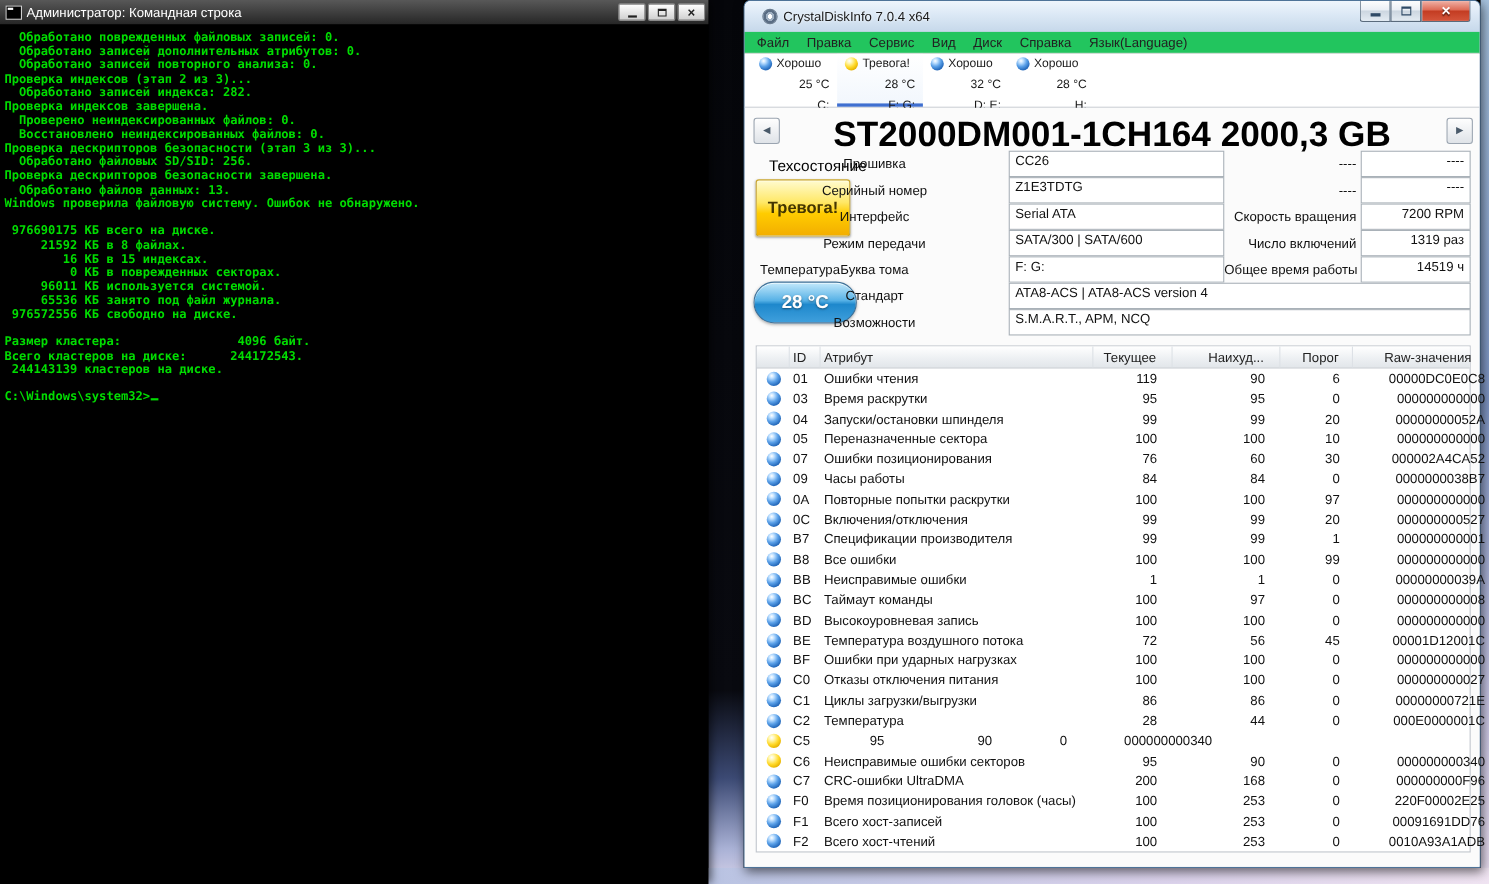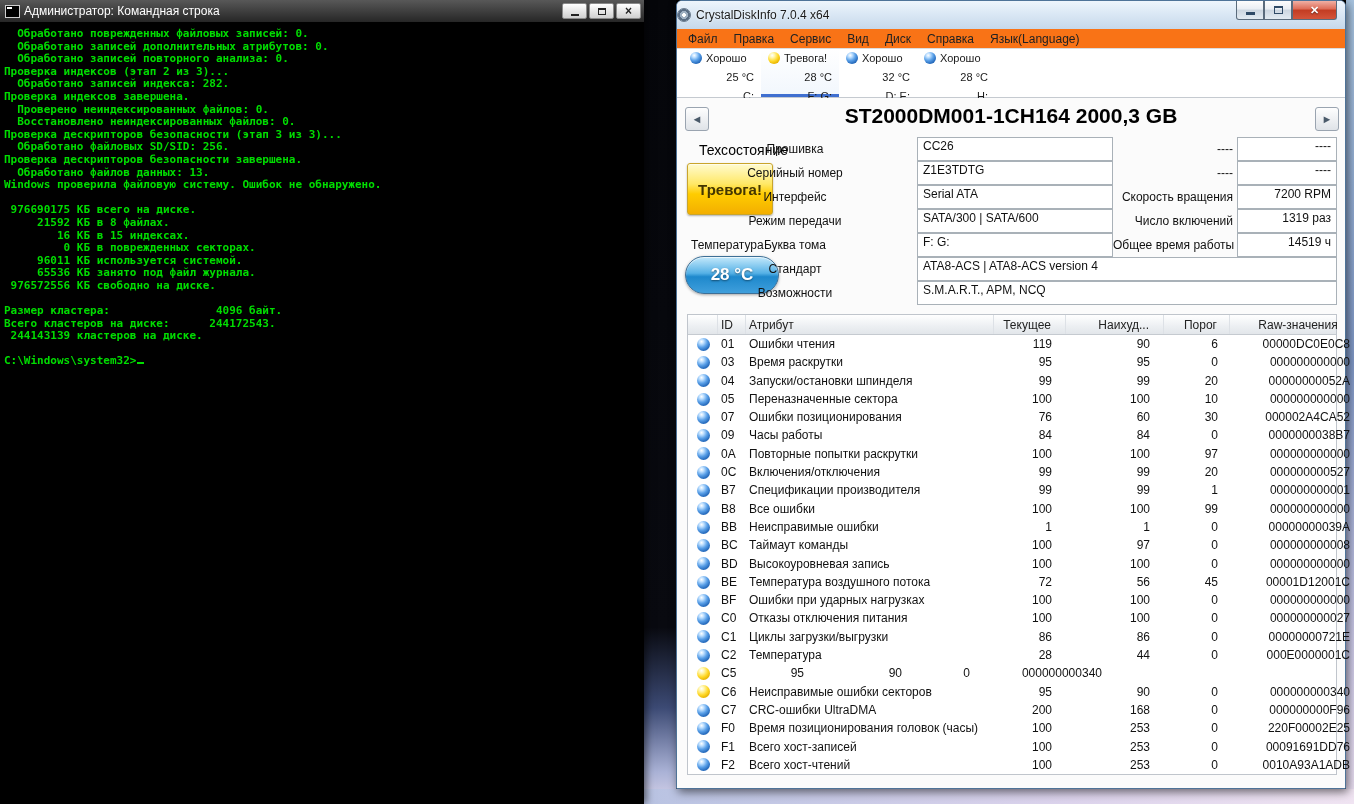--- a/index.html
+++ b/index.html
@@ -32,59 +32,59 @@
   .cmd-body{margin:0;padding:6px 0 0 4px;color:#00dd00;font-family:"DejaVu Sans Mono",monospace;
     font-size:11px;line-height:12.6px;font-weight:bold;white-space:pre;}
   .cmd-cursor{position:absolute;left:137px;top:362px;width:7px;height:2px;background:#00dd00;
     animation:blink 1s steps(1) infinite;}
   @keyframes blink{50%{opacity:0;}}
 
   
   .cdi-window{position:absolute;left:676px;top:0;width:670px;height:789px;
     background:#fbfbfb;border:1px solid #4e7398;border-radius:6px 6px 1px 1px;
     box-shadow:2px 3px 10px rgba(0,0,0,.55), inset 0 0 0 1px rgba(255,255,255,.45);}
-  .cdi-titlebar{height:28px;border-radius:5px 5px 0 0;display:flex;align-items:center;padding:0 0;
+  .cdi-titlebar{height:28px;border-radius:5px 5px 0 0;display:flex;align-items:center;padding:0 16px;
     background:linear-gradient(180deg,#eef5fc 0%,#dbe8f5 45%,#c6d8ea 100%);}
   .cdi-appicon{width:14px;height:14px;border-radius:50%;margin-right:5px;flex:none;
     background:radial-gradient(circle at 50% 50%, #ffffff 0 2px, #9fb0c2 2px 4px, #5a6d84 4px 6px, #8ea2b6 6px 7px);
     border:1px solid #6a7b8e;}
   .cdi-title{font-size:12px;color:#1a1a1a;text-shadow:0 0 3px #fff;}
   .aero-buttons{position:absolute;top:0;right:8px;display:flex;}
   .abtn{width:28px;height:19px;border:1px solid #5a6b7c;border-top:none;
     background:linear-gradient(180deg,#fdfdfd,#e9eef4 45%,#ccd6e0 50%,#e3ebf2);
     display:flex;align-items:center;justify-content:center;}
   .abtn:first-child{border-radius:0 0 0 3px;}
   .abtn.close{width:45px;border-radius:0 0 3px 0;
     background:linear-gradient(180deg,#f0b0a4 0%,#dd6a55 45%,#c33c22 50%,#d4543a 100%);}
   .a-min{width:9px;height:3px;background:#2f4a66;margin-top:6px;}
   .a-max{width:9px;height:8px;border:1px solid #2f4a66;border-top-width:2px;}
   .a-close{color:#fff;font-size:11px;font-weight:bold;text-shadow:0 1px 1px rgba(0,0,0,.5);}
 
-  .menu-bar{height:20px;background:#f97316;border-bottom:1px solid #dcdcdc;
+  .menu-bar{height:20px;background:#22c55e;border-bottom:1px solid #dcdcdc;
     display:flex;align-items:center;padding-left:3px;}
   .menu-item{font-size:12px;color:#222;padding:0 8px;height:20px;line-height:20px;}
 
   .drive-strip{height:49px;background:#fff;border-bottom:1px solid #c5cad0;
     display:flex;align-items:stretch;padding-left:6px;}
   .drive-item{min-width:78px;padding:3px 7px 0 7px;border-bottom:3px solid transparent;cursor:default;}
   .drive-item.selected{border-bottom-color:#3f6fd0;background:linear-gradient(#ffffff,#f2f7fd);}
   .drive-status{font-size:11px;color:#1a1a1a;display:flex;align-items:center;white-space:nowrap;}
   .orb{width:12px;height:12px;border-radius:50%;margin-right:4px;flex:none;}
   .orb.good{background:radial-gradient(circle at 35% 28%, #ffffff 0%, #bfe0ff 18%, #5aa0e8 45%, #2a6fc0 70%, #1a54a0 100%);}
   .orb.warning{background:radial-gradient(circle at 35% 28%, #ffffff 0%, #fff6b0 20%, #ffd92a 50%, #e8b400 75%, #c89600 100%);}
   .drive-temp,.drive-letters{font-size:11px;color:#1a1a1a;text-align:right;margin-top:7px;white-space:nowrap;}
 
   .main-area{position:absolute;left:0;top:97px;right:0;bottom:0;background:#fbfbfb;}
   .nav-btn{position:absolute;top:9px;width:24px;height:24px;border:1px solid #9aa4b0;border-radius:3px;
     background:linear-gradient(180deg,#fefefe,#dfe3e8);color:#4a5a6a;font-size:11px;
     display:flex;align-items:center;justify-content:center;}
   .nav-left{left:8px;}
   .nav-right{right:6px;}
   .model-title{position:absolute;left:40px;right:40px;top:6px;text-align:center;
-    font-size:21px;font-weight:600;color:#000;white-space:nowrap;}
+    font-size:32px;font-weight:600;color:#000;white-space:nowrap;}
 
   .health-label{position:absolute;left:22px;top:44px;font-size:14px;color:#000000;}
   .health-button{position:absolute;left:10px;top:65px;width:86px;height:52px;border-radius:3px;
     border:1px solid #c9a52c;
     background:linear-gradient(180deg,#fffbd0 0%,#ffe866 40%,#ffcc00 60%,#f3ae00 100%);
     box-shadow:inset 0 1px 0 #fff8, 0 1px 2px rgba(0,0,0,.3);
     font-size:15px;font-weight:bold;color:#433500;
     display:flex;align-items:center;justify-content:center;}
   .temp-label{position:absolute;left:14px;top:140px;font-size:12px;color:#111;}
   .temp-badge{position:absolute;left:8px;top:158px;width:94px;height:38px;border-radius:19px;

